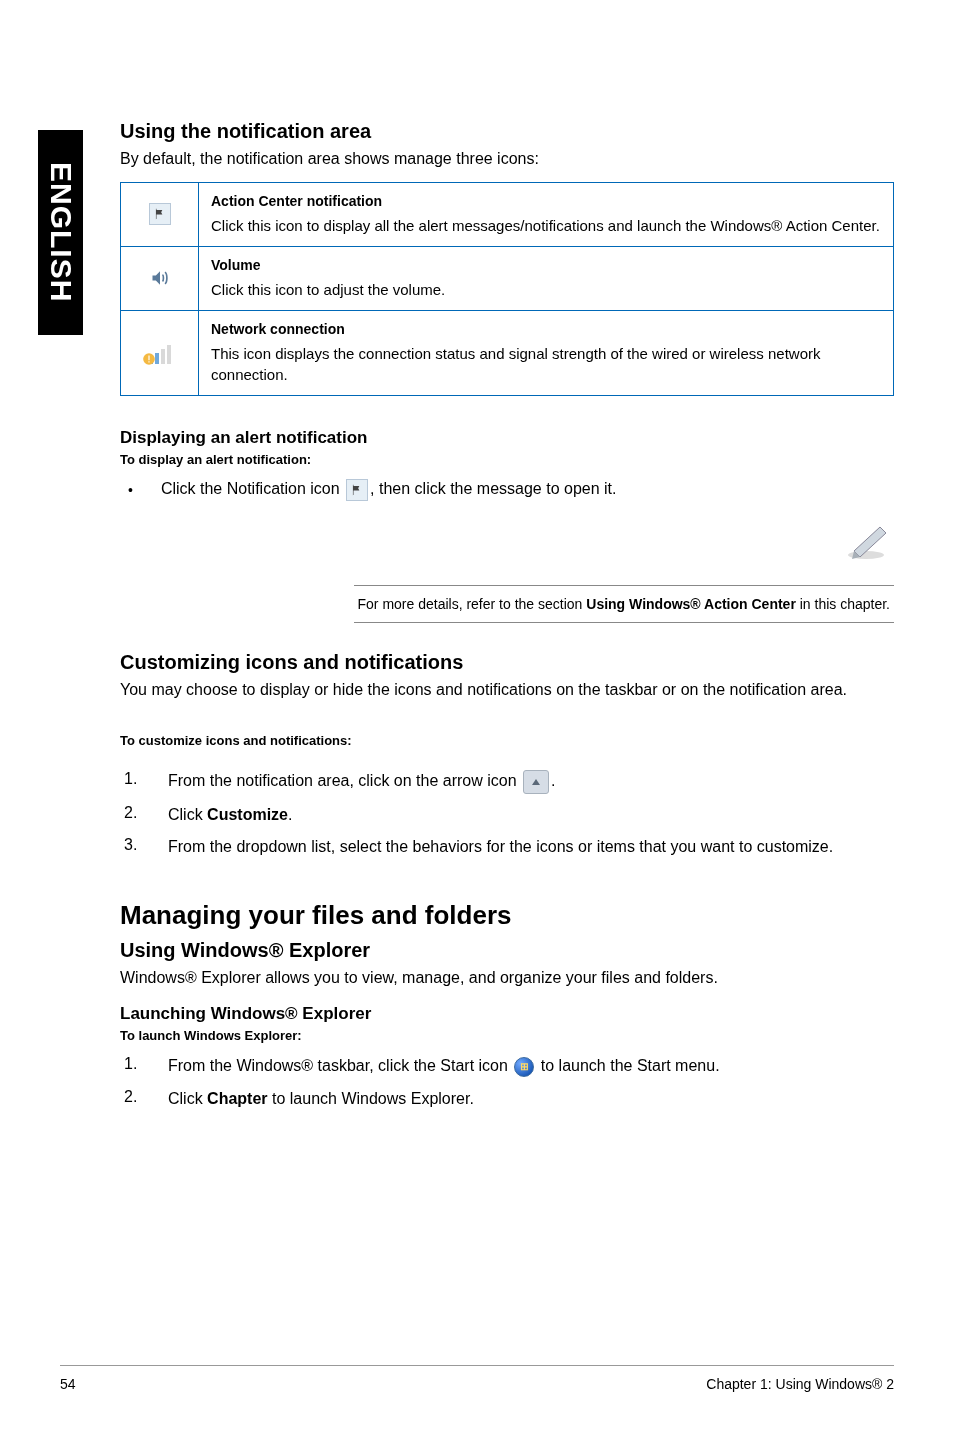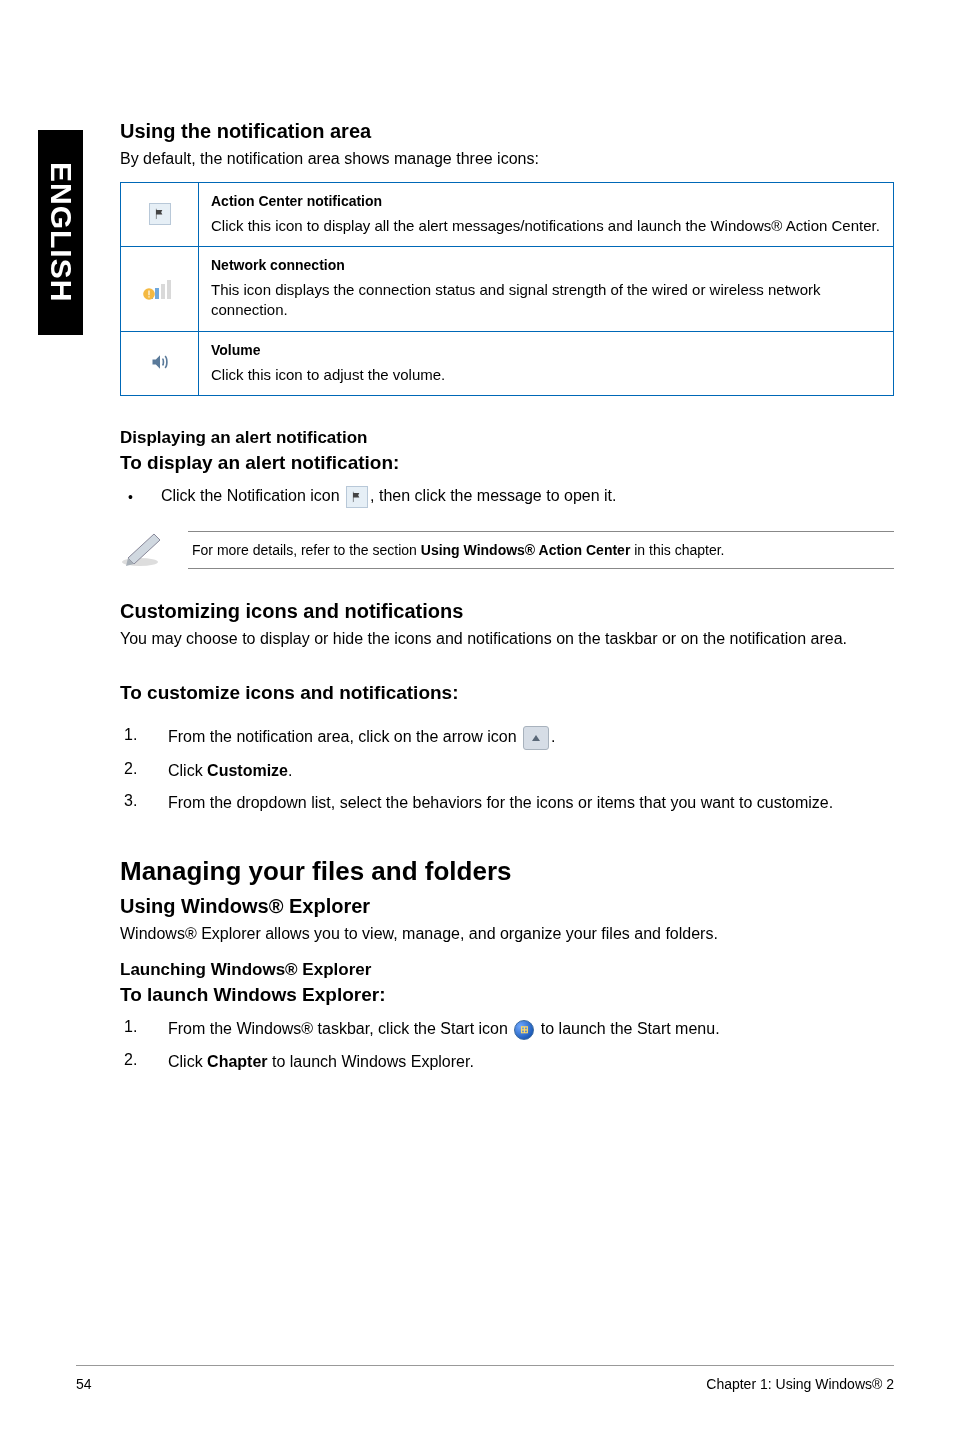--- a/index.html
+++ b/index.html
@@ -51,21 +51,21 @@
       line-height: 1.3;
       margin-bottom: 12px;
     }
     h3.subsection {
       font-size: 17px;
       font-weight: bold;
       margin-top: 32px;
       margin-bottom: 4px;
     }
     .bold-line {
-      font-size: 19px;
+      font-size: 13px;
       font-weight: bold;
       margin-bottom: 12px;
     }
     .bullet-line {
       font-size: 16px;
       margin-bottom: 12px;
       display: flex;
       align-items: center;
       gap: 28px;
       padding-left: 8px;
@@ -109,24 +109,25 @@
       font-size: 14px;
       margin-bottom: 7px;
       display: block;
     }
     .tbl-desc {
       font-size: 15px;
       line-height: 1.35;
     }
     .note-box {
       display: flex;
-      align-items: center;
+      align-items: flex-end;
       gap: 20px;
       margin-top: 20px;
       margin-bottom: 18px;
+      flex-direction: column;
     }
     .note-content {
       border-top: 1px solid #888;
       border-bottom: 1px solid #888;
       padding: 10px 4px;
       font-size: 14px;
       flex: 1;
     }
     h1.main-heading {
       font-size: 26px;
@@ -207,21 +208,21 @@
     }
     .win-orb::before {
       content: "⊞";
       color: #ffd966;
       font-size: 10px;
       font-weight: bold;
     }
     .footer {
       position: absolute;
       bottom: 46px;
-      left: 76px;
+      left: 60px;
       right: 60px;
       border-top: 1px solid #999;
       padding-top: 10px;
       display: flex;
       justify-content: space-between;
       font-size: 14px;
     }
   </style>
 </head>
 <body>
@@ -239,54 +240,54 @@
       <td class="icon-cell">
         <span class="flag-icon">
           <svg viewBox="0 0 24 24">
                 <path fill="#444" d="M5 3v18l1-1V13h10l-2-4 2-4H6V3z"></path>
               </svg>
         </span>
       </td>
       <td>
         <span class="tbl-title">Action Center notification</span>
         <span class="tbl-desc">Click this icon to display all the alert messages/notifications and launch the Windows® Action Center.</span>
+      </td>
+    </tr>
+    <tr>
+      <td class="icon-cell">
+        <span class="volume-icon">
+          <svg viewBox="0 0 24 24" width="22" height="20">
+                <path fill="#5a7a9a" d="M3 9v6h4l5 5V4L7 9H3z"></path>
+                <path fill="none" stroke="#5a7a9a" stroke-width="2" d="M15 8c1.5 1 1.5 7 0 8M18 5c3 2 3 12 0 14"></path>
+              </svg>
+        </span>
+      </td>
+      <td>
+        <span class="tbl-title">Volume</span>
+        <span class="tbl-desc">Click this icon to adjust the volume.</span>
       </td>
     </tr>
     <tr>
       <td class="icon-cell">
         <span class="network-icon" style="position:relative;">
           <span></span>
               <span></span>
               <span></span>
               <span></span>
           <svg style="position:absolute;left:-4px;bottom:-2px;width:14px;height:14px;" viewBox="0 0 24 24">
                 <circle cx="12" cy="12" r="10" fill="#f4b942"></circle>
                 <path fill="#fff" d="M11 6h2v8h-2zm0 10h2v2h-2z"></path>
               </svg>
         </span>
       </td>
       <td>
         <span class="tbl-title">Network connection</span>
         <span class="tbl-desc">This icon displays the connection status and signal strength of the wired or wireless network connection.</span>
       </td>
     </tr>
-    <tr>
-      <td class="icon-cell">
-        <span class="volume-icon">
-          <svg viewBox="0 0 24 24" width="22" height="20">
-                <path fill="#5a7a9a" d="M3 9v6h4l5 5V4L7 9H3z"></path>
-                <path fill="none" stroke="#5a7a9a" stroke-width="2" d="M15 8c1.5 1 1.5 7 0 8M18 5c3 2 3 12 0 14"></path>
-              </svg>
-        </span>
-      </td>
-      <td>
-        <span class="tbl-title">Volume</span>
-        <span class="tbl-desc">Click this icon to adjust the volume.</span>
-      </td>
-    </tr>
   </tbody>
     </table>
 
   <h3 class="subsection">Displaying an alert notification</h3>
   <p class="bold-line">To display an alert notification:</p>
   <div class="bullet-line">
     <span class="bullet-dot">•</span>
     <span>
       <span>Click the Notification icon</span>
       <span class="flag-icon inline-icon">

